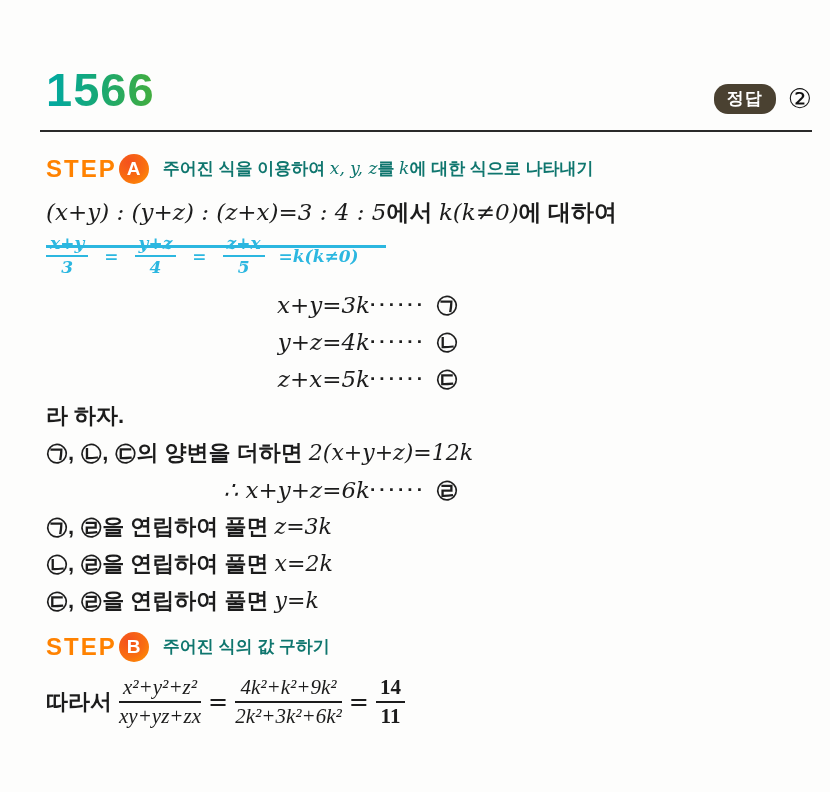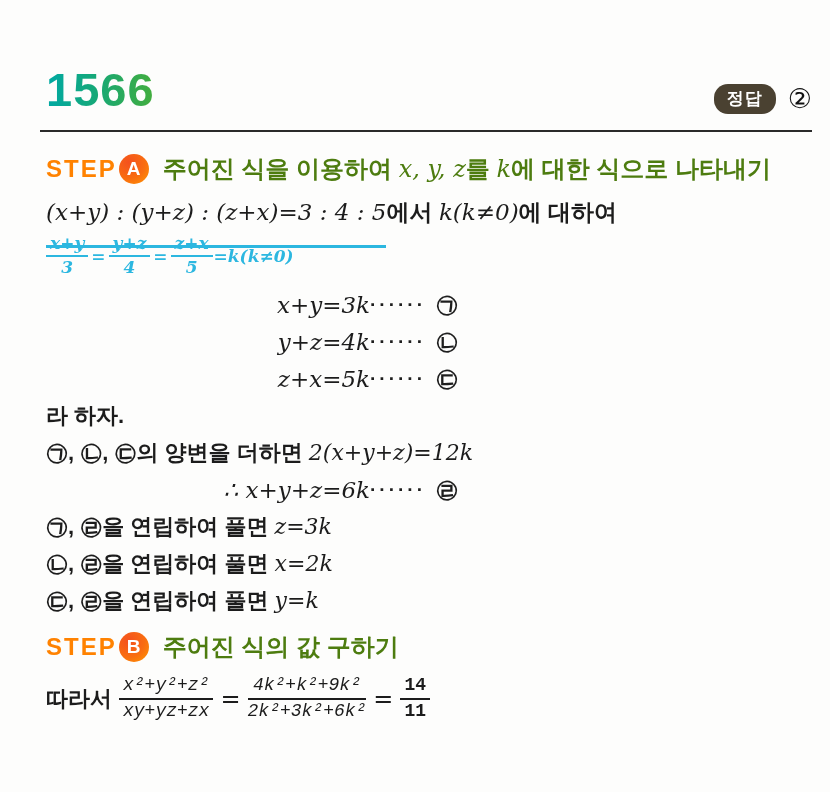--- a/index.html
+++ b/index.html
@@ -46,34 +46,34 @@
   .step-word{
     color:#ff8200;font-weight:800;font-size:24px;letter-spacing:2px;line-height:1;
   }
   .step-circle{
     width:30px;height:30px;border-radius:50%;flex:0 0 auto;
     background:radial-gradient(circle at 32% 28%,#f4511e 0%,#f96d10 55%,#ff9800 100%);
     color:#fff;font-weight:800;font-size:19px;
     display:flex;align-items:center;justify-content:center;
     margin-left:2px;
   }
-  .step-title{font-weight:800;font-size:24px;color:#4d7c0f;margin-left:14px;line-height:1.25;}
+  .step-title{font-weight:800;font-size:17px;color:#0f766e;margin-left:14px;line-height:1.25;}
   .step-title .m{font-weight:500;}
 
   
   .m{font-family:"DejaVu Serif","Liberation Serif",serif;font-style:italic;font-weight:500;}
   .ko{font-weight:700;}
   .row{font-size:22px;line-height:30px;margin-bottom:7px;}
 
   .given-line{margin-bottom:5px;font-size:23px;}
   .underlined{border-bottom:3px solid #2cb7e0;padding-bottom:20px;}
 
   
   .annotation{
-    display:flex;align-items:center;gap:1px;
+    display:flex;align-items:center;gap:14px;
     color:#2cb7e0;margin:2px 0 10px;min-height:48px;
     font-family:"DejaVu Serif","Liberation Serif",serif;font-style:italic;font-weight:600;
     font-size:17px;
   }
   .frac{display:inline-block;text-align:center;vertical-align:middle;line-height:1.15;}
   .frac .fnum{display:block;border-bottom:2px solid currentColor;padding:0 4px 1px;}
   .frac .fden{display:block;padding-top:1px;}
   .annotation .eq-sign{margin:0 2px;}
 
   
@@ -84,21 +84,21 @@
   .leader{display:flex;align-items:center;gap:10px;}
   .dots{font-weight:800;font-size:19px;letter-spacing:3px;color:#1e1e1e;}
   .ref{font-size:22px;font-weight:600;color:#1e1e1e;}
 
   
   .step-b{margin-top:16px;}
   .final-line{
     display:flex;align-items:center;gap:7px;
     margin-top:4px;font-size:22px;
   }
-  .final-line .frac{font-family:Liberation Mono, monospace;font-style:italic;font-size:18px;line-height:1.2;}
+  .final-line .frac{font-family:Liberation Serif, serif;font-style:italic;font-size:21px;line-height:1.2;}
   .final-line .eq-sign{font-family:"DejaVu Serif","Liberation Serif",serif;font-size:24px;}
   .final-line .upright{font-style:normal;font-weight:700;}
 </style>
 </head>
 <body>
 
 <div class="page">
 
   <div class="prob-num">1566</div>
 

